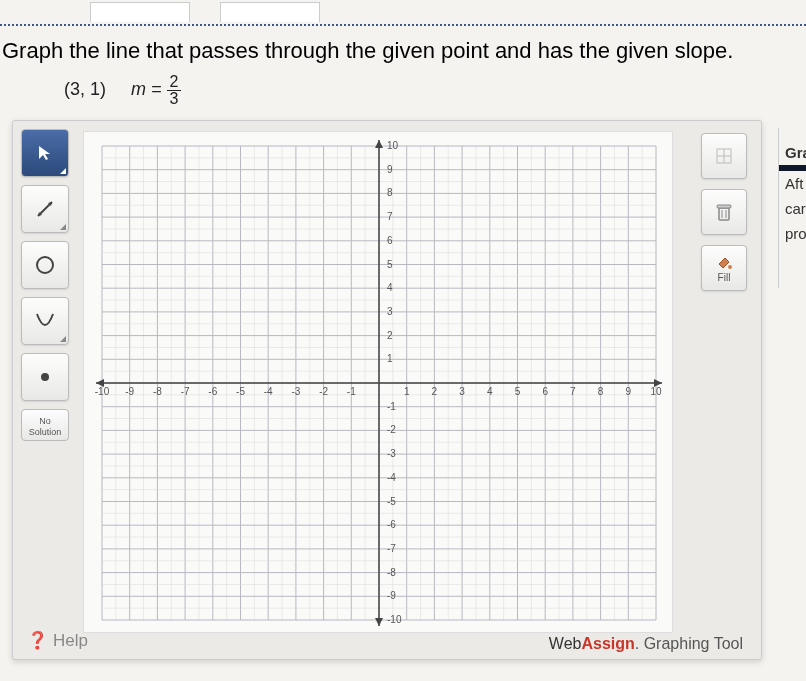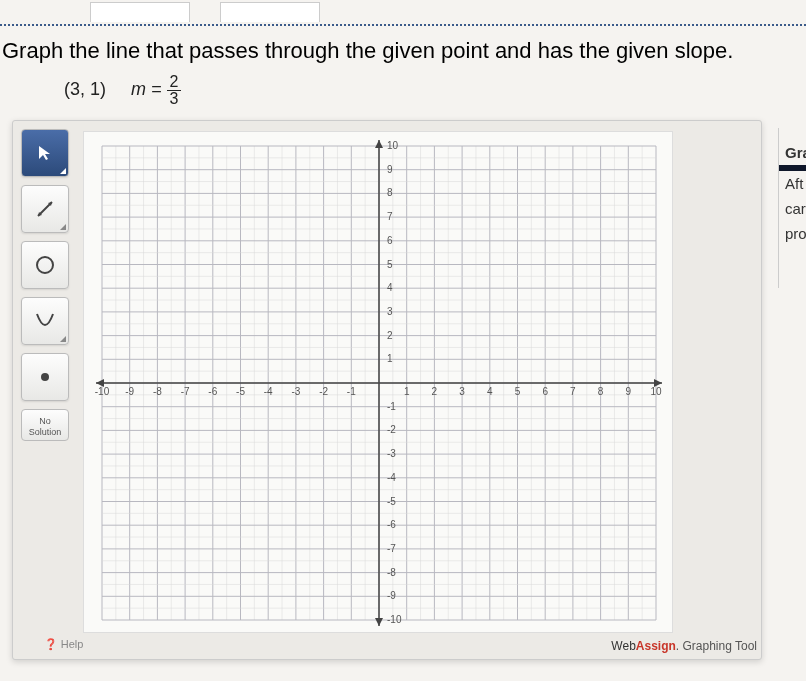--- a/index.html
+++ b/index.html
@@ -85,23 +85,23 @@
       border-radius: 4px;
       font-size: 9px;
       text-align: center;
       padding-top: 6px;
       color: #555;
       line-height:1.2;
       cursor: pointer;
     }
     .help-btn {
       position:absolute;
-      left: 31px;
+      left: 14px;
       bottom: 8px;
-      font-size: 11px;
+      font-size: 17px;
       color: #888;
     }
     .plot-area {
       position: absolute;
       left: 70px;
       top: 10px;
       width: 590px;
       height: 502px;
       background: #fafaf8;
       border: 1px solid #ddd;
@@ -118,23 +118,23 @@
       border:1px solid #bbb;border-radius:4px;
       margin-bottom:10px;
       display:flex;align-items:center;justify-content:center;
       flex-direction:column;
       cursor:pointer;
       box-shadow: 0 1px 2px rgba(0,0,0,0.1);
     }
     .rtool .label { font-size:10px;color:#555;margin-top:2px;}
     .footer {
       position:absolute;
-      right: 4px;
+      right: 18px;
       bottom: 6px;
-      font-size: 12px;
+      font-size: 16px;
       color: #555;
     }
     .footer .wa { color:#333;}
     .footer .assign { color:#c8362a; font-weight:bold;}
     .side-panel {
       position:absolute;
       right:0;top:128px;
       width:28px;height:160px;
       border-left:1px solid #ccc;
       font-size:15px;
@@ -342,20 +342,44 @@
         <text class="axis-label" x="303" y="159.2" text-anchor="start">4</text>
         <text class="axis-label" x="303" y="135.5" text-anchor="start">5</text>
         <text class="axis-label" x="303" y="111.80000000000001" text-anchor="start">6</text>
         <text class="axis-label" x="303" y="88.1" text-anchor="start">7</text>
         <text class="axis-label" x="303" y="64.4" text-anchor="start">8</text>
         <text class="axis-label" x="303" y="40.7" text-anchor="start">9</text>
         <text class="axis-label" x="303" y="17" text-anchor="start">10</text>
       </svg>
   </div>
 
+  <div class="toolbar-right">
+    <div class="rtool">
+      <svg width="20" height="20">
+          <rect x="3" y="3" width="14" height="14" fill="none" stroke="#bbb" stroke-width="1"></rect>
+          <line x1="3" y1="10" x2="17" y2="10" stroke="#bbb"></line>
+          <line x1="10" y1="3" x2="10" y2="17" stroke="#bbb"></line>
+        </svg>
+    </div>
+    <div class="rtool">
+      <svg width="18" height="20">
+          <rect x="4" y="6" width="10" height="12" rx="1" fill="none" stroke="#888" stroke-width="1.5"></rect>
+          <rect x="2" y="3" width="14" height="3" rx="1" fill="#ccc" stroke="#888"></rect>
+          <line x1="7" y1="8" x2="7" y2="16" stroke="#888"></line>
+          <line x1="11" y1="8" x2="11" y2="16" stroke="#888"></line>
+        </svg>
+    </div>
+    <div class="rtool">
+      <svg width="18" height="16">
+          <path d="M4 10 L10 4 L14 8 L8 14 Z" fill="#d08050" stroke="#a05020"></path>
+          <circle cx="15" cy="13" r="2" fill="#d08050"></circle>
+        </svg>
+      <span class="label">Fill</span>
+    </div>
+  </div>
 
   <div class="help-btn">
     <span>❓</span>
     <span>Help</span>
   </div>
 
   <div class="footer">
     <span class="wa">Web</span><span class="assign">Assign</span><span>. Graphing Tool</span>
   </div>
 </div>

